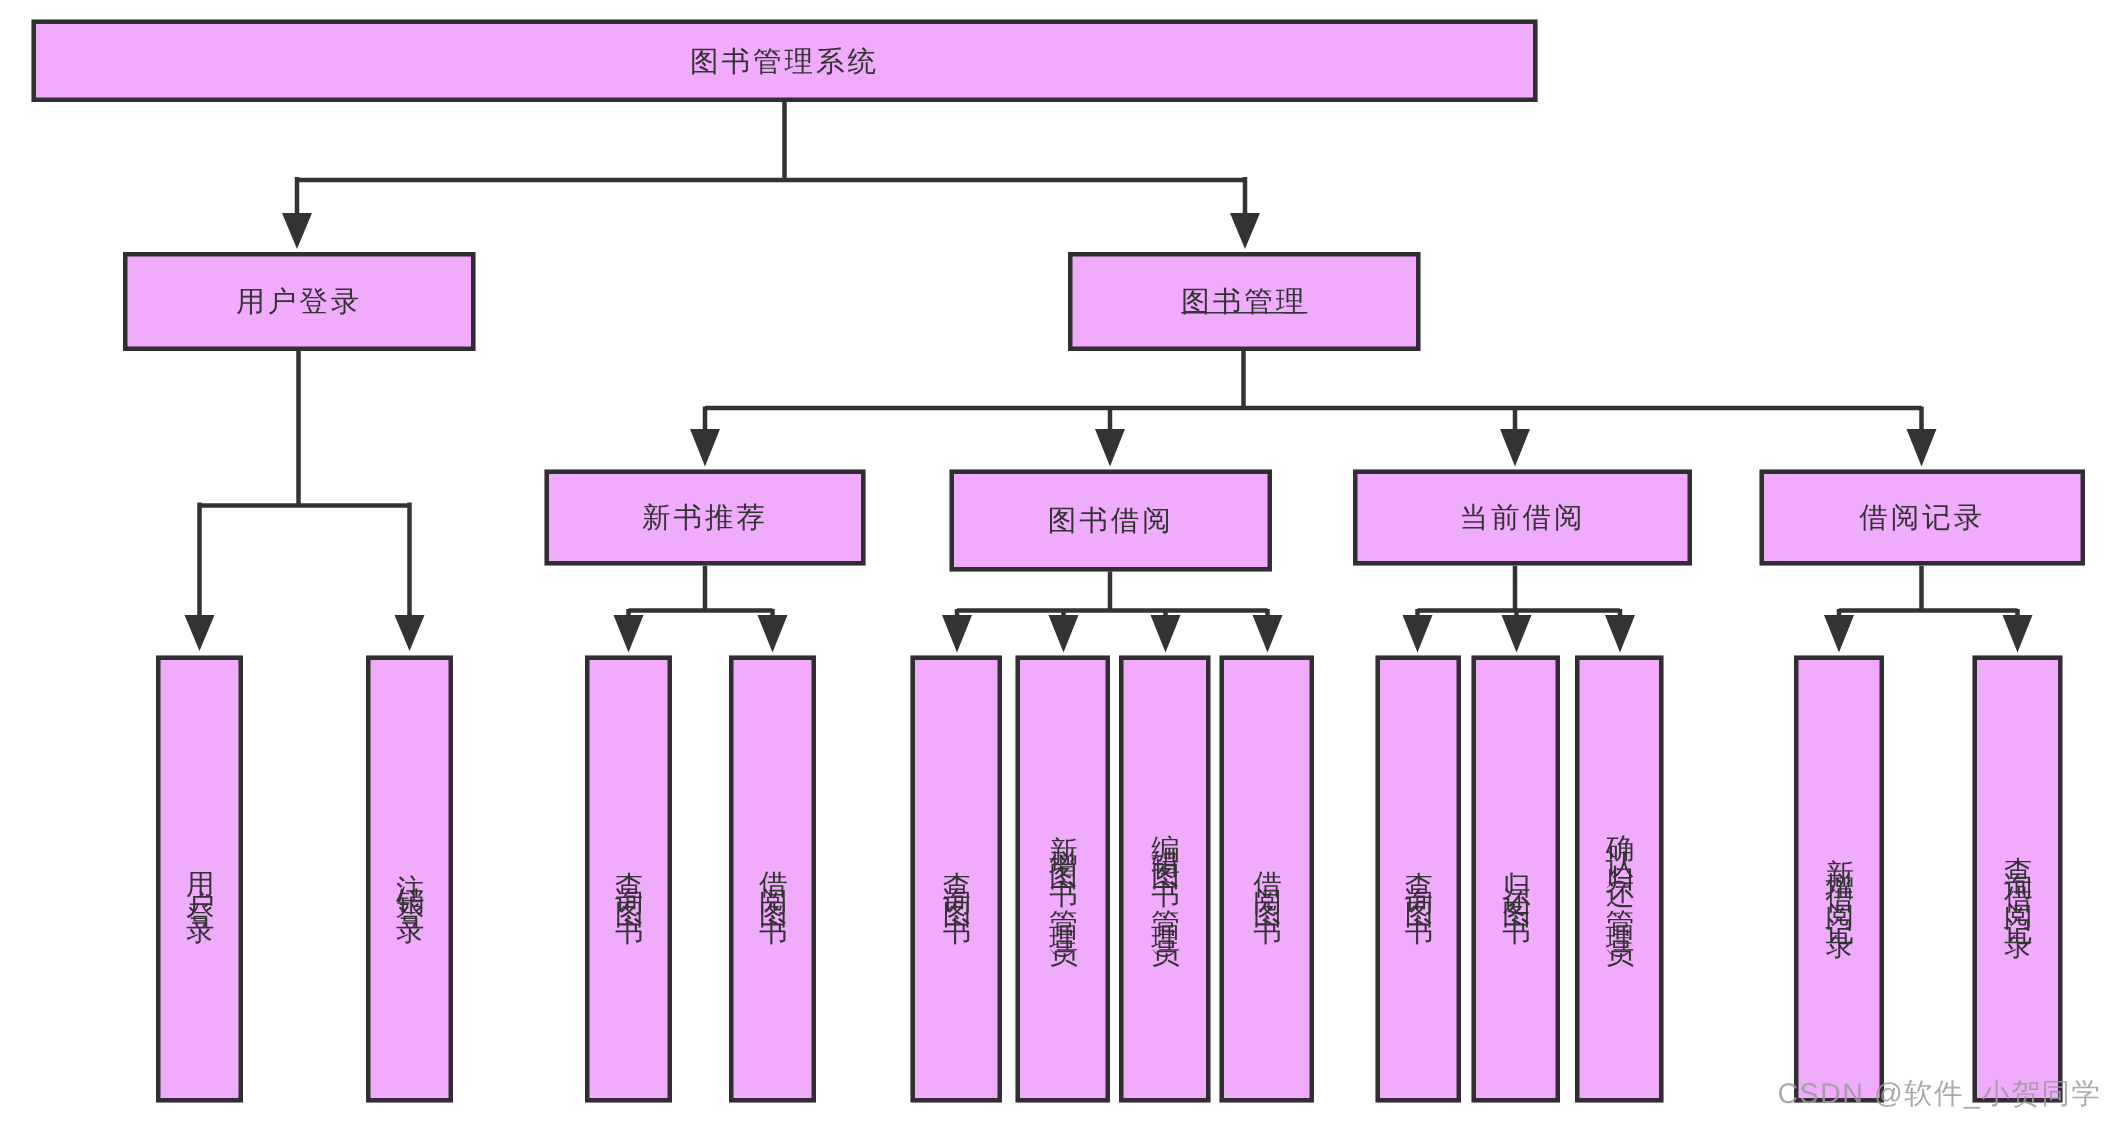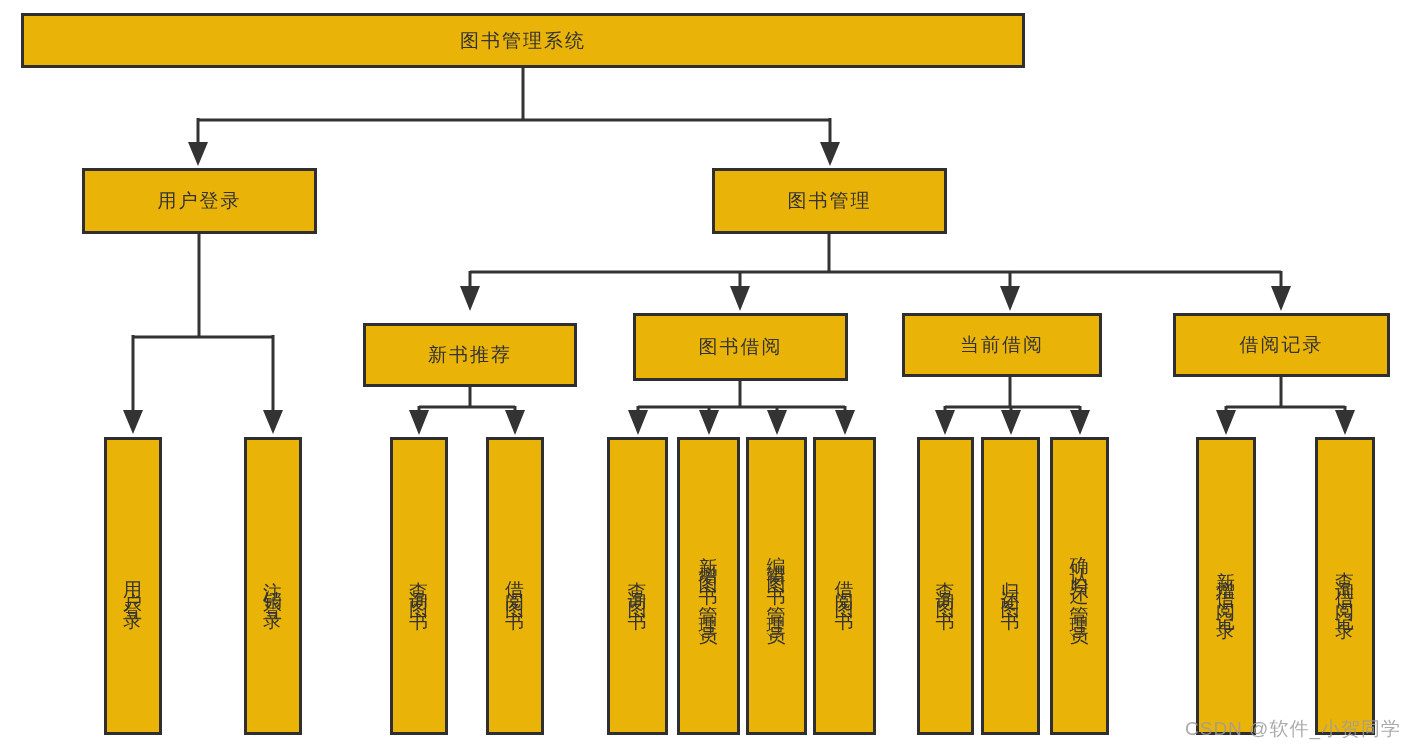--- a/index.html
+++ b/index.html
@@ -26,21 +26,21 @@
     stroke: #333333;
     stroke-width: 3;
   }
   .connectors polygon {
     fill: #333333;
     stroke: none;
   }
   .node {
     position: absolute;
     box-sizing: border-box;
-    background: #eab308;
+    background: #f0abfc;
     border: 3px solid #2f2f2f;
     display: flex;
     align-items: center;
     justify-content: center;
     color: #333333;
   }
   .node.h .lbl {
     font-size: 19px;
     letter-spacing: 2px;
     white-space: nowrap;
@@ -133,31 +133,31 @@
     <polygon points="1335,410 1355,410 1345,435"></polygon>
   </svg>
 
   <div class="node h" style="left:21px; top:13px; width:1004px; height:55px;">
     <span class="lbl">图书管理系统</span>
   </div>
 
   <div class="node h" style="left:82px; top:168px; width:235px; height:66px;">
     <span class="lbl">用户登录</span>
   </div>
-  <div class="node h" style="left:712px; top:168px; width:235px; height:66px;">
+  <div class="node h" style="left:712px; top:168px; width:235px; height:66px;text-decoration:underline;">
     <span class="lbl">图书管理</span>
   </div>
 
-  <div class="node h" style="left:363px; top:323px; width:214px; height:64px;">
+  <div class="node h" style="left:363px; top:313px; width:214px; height:64px;">
     <span class="lbl">新书推荐</span>
   </div>
   <div class="node h" style="left:633px; top:313px; width:215px; height:68px;">
     <span class="lbl">图书借阅</span>
   </div>
-  <div class="node h" style="left:902px; top:313px; width:200px; height:64px;justify-content:center;">
+  <div class="node h" style="left:902px; top:313px; width:226px; height:64px;justify-content:center;">
     <span class="lbl">当前借阅</span>
   </div>
   <div class="node h" style="left:1173px; top:313px; width:217px; height:64px;justify-content:center;">
     <span class="lbl">借阅记录</span>
   </div>
 
   <div class="node v" style="left:104px; top:437px; width:58px; height:298px;">
     <span class="lbl">用户登录</span>
   </div>
   <div class="node v" style="left:244px; top:437px; width:58px; height:298px;">

